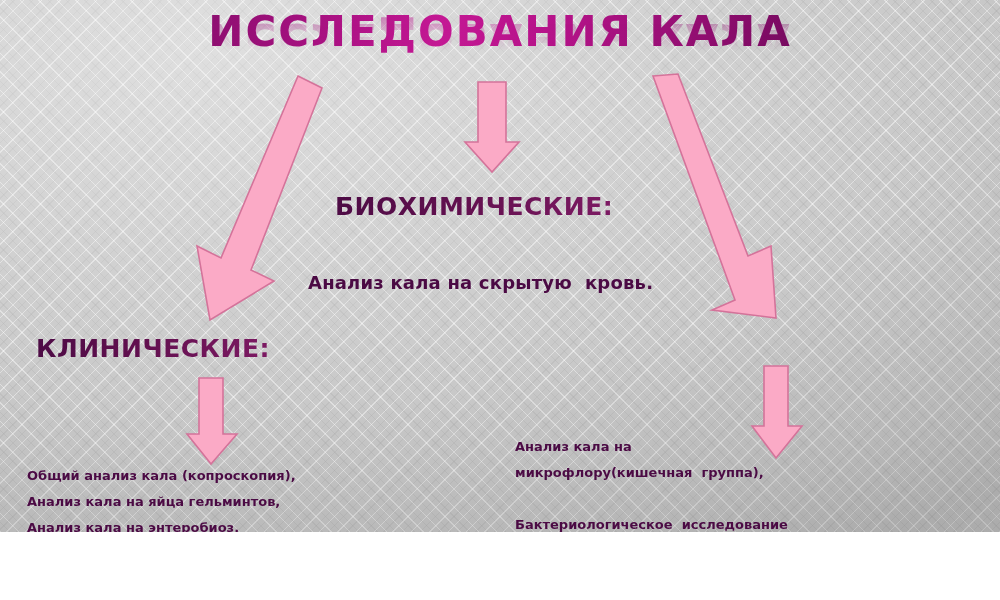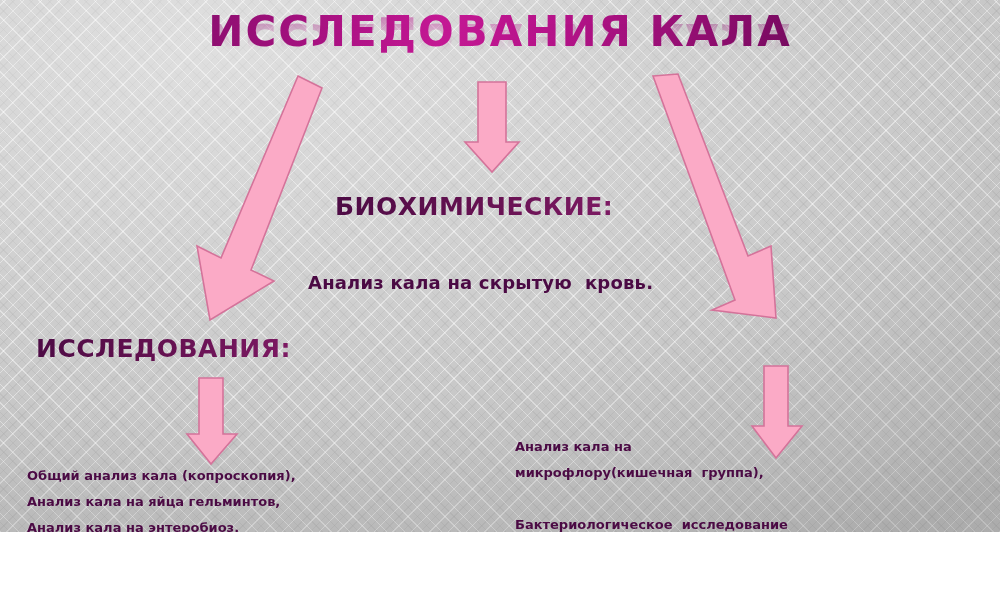--- a/index.html
+++ b/index.html
@@ -175,21 +175,21 @@
   <svg class="arrow-svg" id="arrow-down-left" style="left:185px; top:376px;" width="56" height="90" viewBox="0 0 56 90">
     <polygon class="arrow-shape" points="14,2 38,2 38,58 52,58 26,88 2,58 14,58"></polygon>
   </svg>
 
   <svg class="arrow-svg" id="arrow-down-right" style="left:750px; top:366px;" width="56" height="94" viewBox="0 0 56 94">
     <polygon class="arrow-shape" points="14,0 38,0 38,60 52,60 26,92 2,60 14,60"></polygon>
   </svg>
 
   <div class="heading" id="heading-bio">БИОХИМИЧЕСКИЕ:</div>
 
-  <div class="heading" id="heading-clin">ИССЛЕДОВАНИЯ:</div>
+  <div class="heading" id="heading-clin">КЛИНИЧЕСКИЕ:</div>
 
 
   <div class="body-text" id="bio-note">Анализ кала на скрытую  кровь.</div>
 
   <div class="body-text" id="clin-list">Общий анализ кала (копроскопия),
 Анализ кала на яйца гельминтов,
 Анализ кала на энтеробиоз,
 Анализ кала на простейшие.</div>
 
   <div class="body-text" id="bact-list">Анализ кала на

